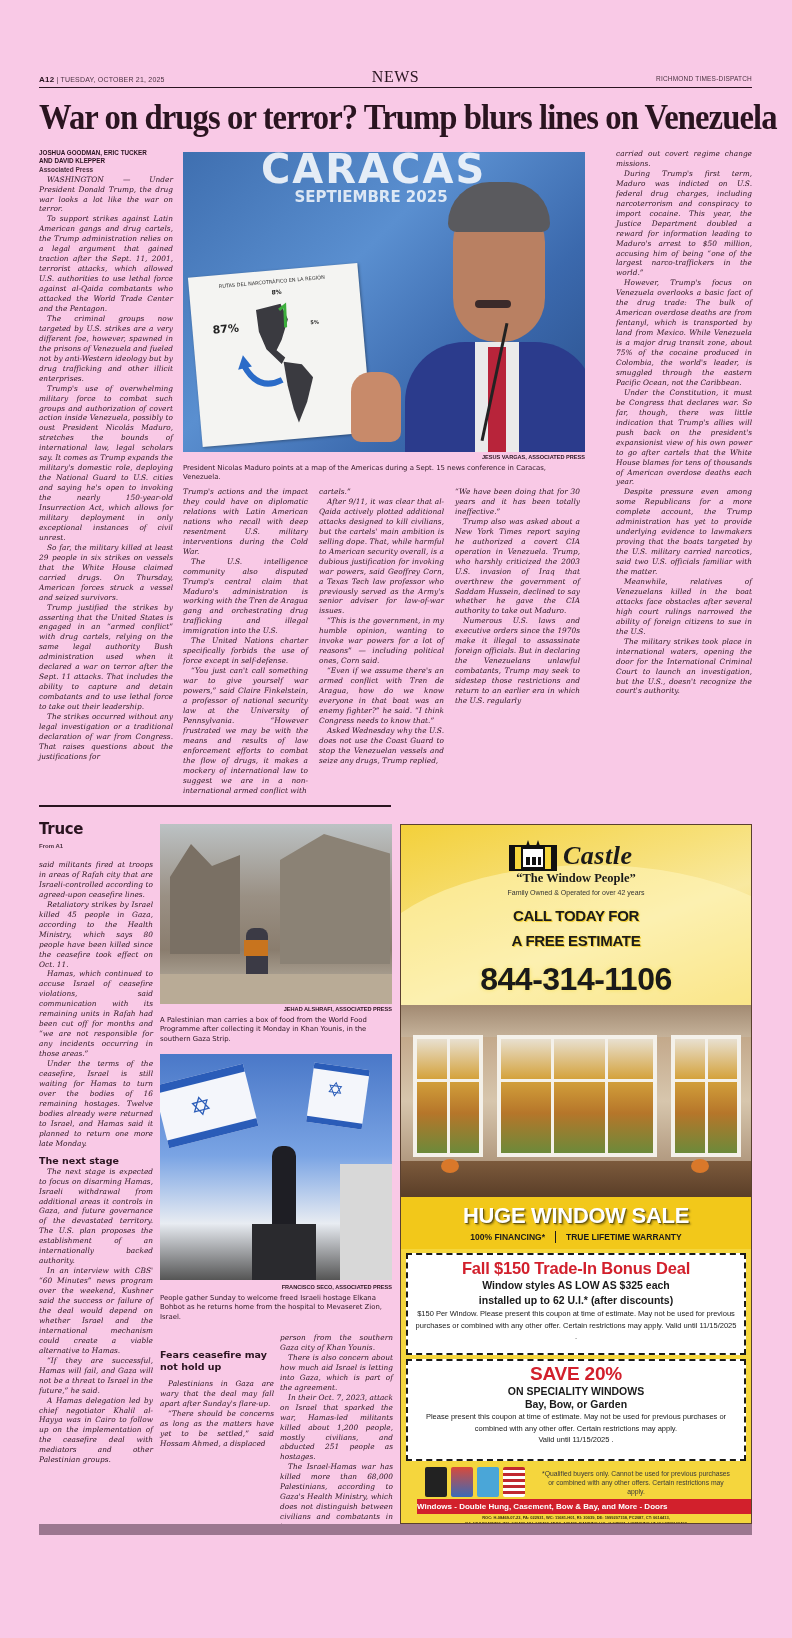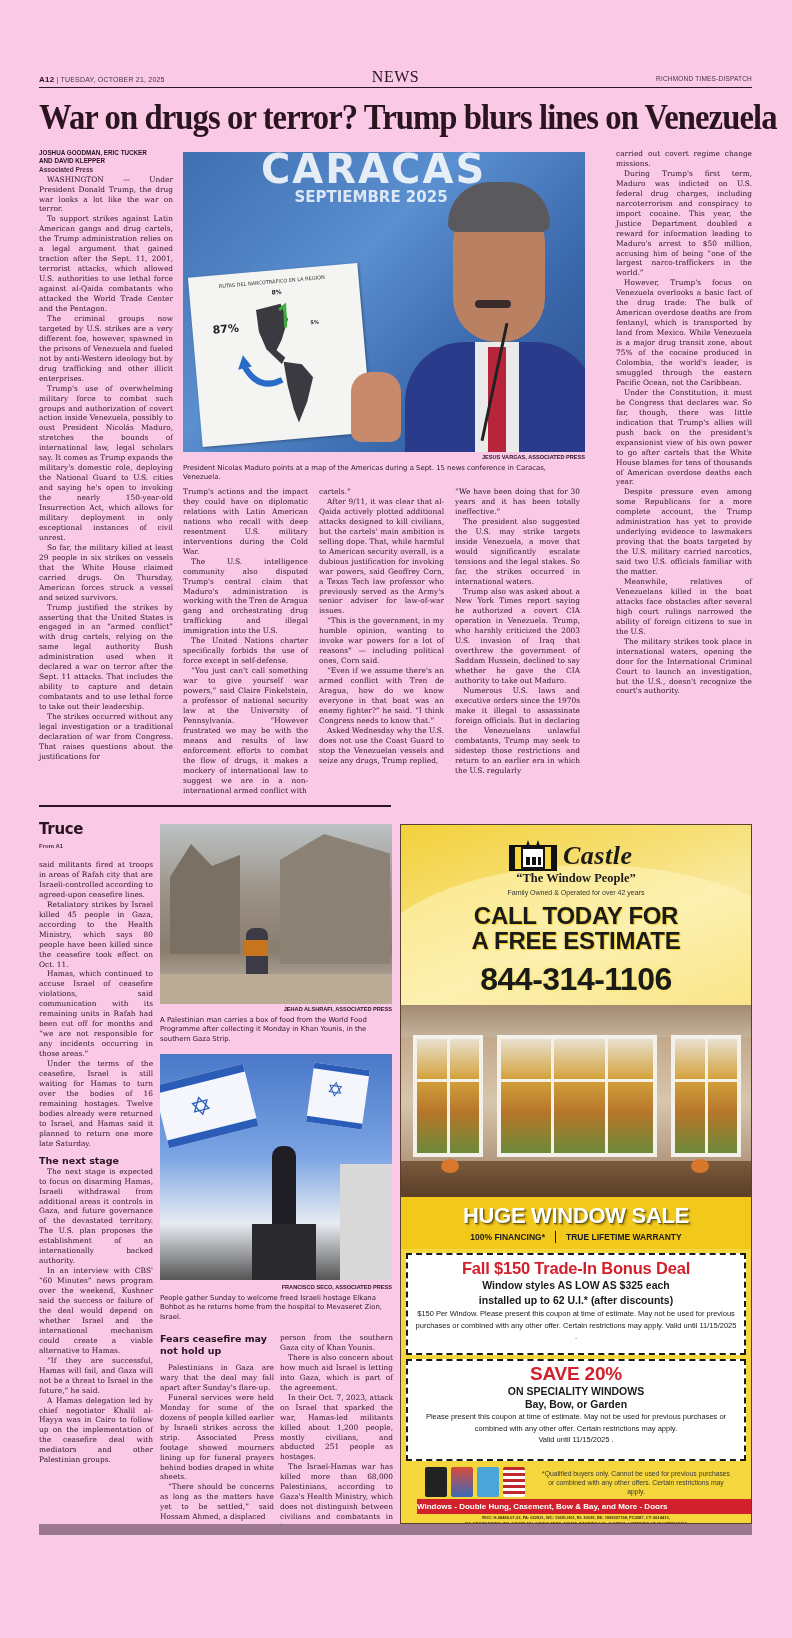--- a/index.html
+++ b/index.html
@@ -13,43 +13,43 @@
   .folio .left b { font-weight: 700; color: #2a1420; font-size: 8px; }
   .folio .center { position: absolute; left: 0; right: 0; top: 0; text-align: center; font-family: "Liberation Serif", serif; font-size: 16px; color: #2a1420; letter-spacing: 0.5px; }
   .folio .right { position: absolute; right: 0; top: 7px; font-family: "Liberation Sans", sans-serif; font-size: 6.5px; color: #4a3340; letter-spacing: 0.2px; }
 
   .headline { left: 39px; top: 97px; width: 720px; font-family: "Liberation Serif", serif; font-size: 35.5px; font-weight: 700; letter-spacing: -1px; color: #2a1420; line-height: 40px; white-space: nowrap; transform: scaleX(0.92); transform-origin: left top; }
 
   .byline { font-family: "Liberation Sans", sans-serif; font-size: 6.3px; font-weight: 700; line-height: 8.3px; color: #2a1420; }
   .agency { font-family: "Liberation Sans", sans-serif; font-size: 6.5px; font-weight: 700; color: #4a3340; margin-bottom: 2px; }
 
   .col { font-family: "DejaVu Serif", serif; font-size: 7.4px; line-height: 9.95px; text-align: justify; color: #2a1420; hyphens: manual; }
-  .col p { text-indent: 8px; }
+  .col p { text-indent: 8px; font-style: italic; }
   .col p.noind { text-indent: 0; }
 
   .photo { overflow: hidden; }
   .credit { font-family: "Liberation Sans", sans-serif; font-size: 5.6px; font-weight: 700; text-align: right; color: #2a1420; }
   .credit span { font-weight: 700; }
   .caption { font-family: "DejaVu Sans", sans-serif; font-size: 6.9px; line-height: 9.3px; color: #2a1420; }
 
   .rule { height: 2px; background: #2a1420; }
 
   .kicker { font-family: "DejaVu Sans", sans-serif; font-weight: 700; font-size: 15px; color: #2a1420; letter-spacing: -0.3px; }
   .fromA1 { font-family: "Liberation Sans", sans-serif; font-size: 6px; font-weight: 700; color: #4a3340; }
-  .subhead { font-family: "DejaVu Sans", sans-serif; font-weight: 700; font-size: 9.5px; line-height: 12px; color: #2a1420; }
+  .subhead { font-family: "DejaVu Sans", sans-serif; font-weight: 700; font-size: 9.5px; line-height: 12px; color: #2a1420; margin-top: 16px; }
 
   
   .ad { left: 400px; top: 824px; width: 352px; height: 700px; border: 1px solid #5a4030; background: #f5d63d; overflow: hidden; font-family: "Liberation Sans", sans-serif; }
   .ad-top { position: absolute; left: 0; top: 0; width: 100%; height: 180px; background: linear-gradient(160deg, #f3d03a 0%, #f7e07a 40%, #f9e9a0 60%, #f3d24a 100%); }
   .ad-top .wave { position: absolute; left: -40px; top: 40px; width: 460px; height: 220px; border-radius: 50%; background: rgba(255,245,190,0.55); }
   .castle-logo { position: absolute; left: 108px; top: 12px; width: 48px; height: 34px; }
   .castle-name { position: absolute; left: 162px; top: 16px; font-family: "Liberation Serif", serif; font-size: 26px; font-weight: 700; color: #1a1a1a; font-style: italic; letter-spacing: 0.5px; }
   .castle-tag { position: absolute; left: 0; width: 100%; top: 46px; text-align: center; font-family: "Liberation Serif", serif; font-size: 12.5px; font-weight: 700; color: #1a1a1a; }
   .castle-family { position: absolute; left: 0; width: 100%; top: 64px; text-align: center; font-size: 7px; color: #333; }
-  .call-today { position: absolute; left: 0; width: 100%; top: 78px; text-align: center; font-size: 24px; font-weight: 900; line-height: 25px; color: #1a1a1a; text-shadow: 0 0 3px #f7e15c, 1px 1px 0 #f0c82a; letter-spacing: -0.3px; }
+  .call-today { position: absolute; left: 0; width: 100%; top: 78px; text-align: center; font-size: 15px; font-weight: 900; line-height: 25px; color: #1a1a1a; text-shadow: 0 0 3px #f7e15c, 1px 1px 0 #f0c82a; letter-spacing: -0.3px; }
   .phone { position: absolute; left: 0; width: 100%; top: 136px; text-align: center; font-size: 32px; font-weight: 900; color: #1a1a1a; letter-spacing: -0.5px; text-shadow: 0 0 4px #f7e15c; }
 
   .ad-room { position: absolute; left: 0; top: 180px; width: 100%; height: 192px; background: linear-gradient(180deg, #b99a7a 0%, #d7c6ad 50%, #9c8066 100%); overflow: hidden; }
   .room-ceiling { position: absolute; left: 0; top: 0; width: 100%; height: 32px; background: linear-gradient(180deg, #a28a72, #c5b29a); }
   .room-window { position: absolute; top: 30px; height: 122px; background: linear-gradient(180deg, #e8e0d0 0%, #d4a23c 35%, #b6762a 65%, #6c8a3a 100%); border: 4px solid #f4f1ea; }
   .room-window .mull { position: absolute; background: #f4f1ea; }
   .room-floor { position: absolute; left: 0; bottom: 0; width: 100%; height: 36px; background: linear-gradient(180deg, #7c5a3c, #5a3e28); }
   .pumpkin { position: absolute; bottom: 24px; width: 18px; height: 14px; border-radius: 50%; background: #d9782a; }
 
   .sale-band { position: absolute; left: 0; top: 372px; width: 100%; height: 52px; background: #f2c81a; }
@@ -146,21 +146,20 @@
 <div class="abs col" style="left:319px; top:487px; width:125px;">
   <p class="noind">cartels.”</p>
   <p>After 9/11, it was clear that al-Qaida actively plotted additional attacks designed to kill civilians, but the cartels' main ambition is selling dope. That, while harmful to American security overall, is a dubious justification for invoking war powers, said Geoffrey Corn, a Texas Tech law professor who previously served as the Army's senior adviser for law-of-war issues.</p>
   <p>“This is the government, in my humble opinion, wanting to invoke war powers for a lot of reasons” — including political ones, Corn said.</p>
   <p>“Even if we assume there's an armed conflict with Tren de Aragua, how do we know everyone in that boat was an enemy fighter?” he said. “I think Congress needs to know that.”</p>
   <p>Asked Wednesday why the U.S. does not use the Coast Guard to stop the Venezuelan vessels and seize any drugs, Trump replied,</p>
 </div>
 
 <div class="abs col" style="left:455px; top:487px; width:125px;">
   <p class="noind">“We have been doing that for 30 years and it has been totally ineffective.”</p>
-  <p>The president also suggested the U.S. may strike targets inside Venezuela, a move that would significantly escalate tensions and the legal stakes. So far, the strikes occurred in international waters.</p>
   <p>Trump also was asked about a New York Times report saying he authorized a covert CIA operation in Venezuela. Trump, who harshly criticized the 2003 U.S. invasion of Iraq that overthrew the government of Saddam Hussein, declined to say whether he gave the CIA authority to take out Maduro.</p>
   <p>Numerous U.S. laws and executive orders since the 1970s make it illegal to assassinate foreign officials. But in declaring the Venezuelans unlawful combatants, Trump may seek to sidestep those restrictions and return to an earlier era in which the U.S. regularly</p>
 </div>
 
 <div class="abs col" style="left:616px; top:149px; width:136px;">
   <p class="noind">carried out covert regime change missions.</p>
   <p>During Trump's first term, Maduro was indicted on U.S. federal drug charges, including narcoterrorism and conspiracy to import cocaine. This year, the Justice Department doubled a reward for information leading to Maduro's arrest to $50 million, accusing him of being “one of the largest narco-traffickers in the world.”</p>
   <p>However, Trump's focus on Venezuela overlooks a basic fact of the drug trade: The bulk of American overdose deaths are from fentanyl, which is transported by land from Mexico. While Venezuela is a major drug transit zone, about 75% of the cocaine produced in Colombia, the world's leader, is smuggled through the eastern Pacific Ocean, not the Caribbean.</p>
   <p>Under the Constitution, it must be Congress that declares war. So far, though, there was little indication that Trump's allies will push back on the president's expansionist view of his own power to go after cartels that the White House blames for tens of thousands of American overdose deaths each year.</p>
   <p>Despite pressure even among some Republicans for a more complete account, the Trump administration has yet to provide underlying evidence to lawmakers proving that the boats targeted by the U.S. military carried narcotics, said two U.S. officials familiar with the matter.</p>
@@ -169,21 +168,21 @@
 </div>
 
 <div class="abs rule" style="left:39px; top:805px; width:352px;"></div>
 
 <div class="abs kicker" style="left:39px; top:820px;">Truce</div>
 <div class="abs fromA1" style="left:39px; top:843px;">From A1</div>
 <div class="abs col" style="left:39px; top:860px; width:114px;">
   <p class="noind">said militants fired at troops in areas of Rafah city that are Israeli-controlled according to agreed-upon ceasefire lines.</p>
   <p>Retaliatory strikes by Israel killed 45 people in Gaza, according to the Health Ministry, which says 80 people have been killed since the ceasefire took effect on Oct. 11.</p>
   <p>Hamas, which continued to accuse Israel of ceasefire violations, said communication with its remaining units in Rafah had been cut off for months and “we are not responsible for any incidents occurring in those areas.”</p>
-  <p>Under the terms of the ceasefire, Israel is still waiting for Hamas to turn over the bodies of 16 remaining hostages. Twelve bodies already were returned to Israel, and Hamas said it planned to return one more late Saturday.</p>
+  <p>Under the terms of the ceasefire, Israel is still waiting for Hamas to turn over the bodies of 16 remaining hostages. Twelve bodies already were returned to Israel, and Hamas said it planned to return one more late Monday.</p>
   <div class="subhead" style="margin-top:6px;">The next stage</div>
   <p>The next stage is expected to focus on disarming Hamas, Israeli withdrawal from additional areas it controls in Gaza, and future governance of the devastated territory. The U.S. plan proposes the establishment of an internationally backed authority.</p>
   <p>In an interview with CBS' “60 Minutes” news program over the weekend, Kushner said the success or failure of the deal would depend on whether Israel and the international mechanism could create a viable alternative to Hamas.</p>
   <p>“If they are successful, Hamas will fail, and Gaza will not be a threat to Israel in the future,” he said.</p>
   <p>A Hamas delegation led by chief negotiator Khalil al-Hayya was in Cairo to follow up on the implementation of the ceasefire deal with mediators and other Palestinian groups.</p>
 </div>
 
 <div class="abs photo" style="left:160px; top:824px; width:232px; height:180px; background:linear-gradient(180deg,#bcc2c4 0%,#9a9084 40%,#8a7d6e 70%,#c7c0b2 100%);">
   <div class="abs" style="left:10px; top:20px; width:70px; height:110px; background:#7a7064; clip-path:polygon(0 30%,30% 0,60% 20%,100% 10%,100% 100%,0 100%);"></div>
   <div class="abs" style="left:120px; top:10px; width:110px; height:130px; background:#8b8275; clip-path:polygon(0 20%,40% 0,100% 15%,100% 100%,0 100%);"></div>
@@ -205,21 +204,20 @@
   <div class="abs" style="left:92px; top:170px; width:64px; height:56px; background:#2a2a2e;"></div>
   <div class="abs" style="left:180px; top:110px; width:52px; height:116px; background:#d8d8d8;"></div>
 </div>
 <div class="abs credit" style="left:160px; top:1284px; width:232px;"><span>FRANCISCO SECO</span><span>, ASSOCIATED PRESS</span></div>
 <div class="abs caption" style="left:160px; top:1294px; width:232px;">People gather Sunday to welcome freed Israeli hostage Elkana Bohbot as he returns home from the hospital to Mevaseret Zion, Israel.</div>
 
 <div class="abs" style="left:160px; top:1333px; width:114px;">
   <div class="subhead" style="margin-bottom:6px;">Fears ceasefire may not hold up</div>
   <div class="col">
     <p>Palestinians in Gaza are wary that the deal may fall apart after Sunday's flare-up.</p>
-    <p>Funeral services were held Monday for some of the dozens of people killed earlier by Israeli strikes across the strip. Associated Press footage showed mourners lining up for funeral prayers behind bodies draped in white sheets.</p>
     <p>“There should be concerns as long as the matters have yet to be settled,” said Hossam Ahmed, a displaced</p>
   </div>
 </div>
 <div class="abs col" style="left:280px; top:1333px; width:113px;">
   <p class="noind">person from the southern Gaza city of Khan Younis.</p>
   <p>There is also concern about how much aid Israel is letting into Gaza, which is part of the agreement.</p>
   <p>In their Oct. 7, 2023, attack on Israel that sparked the war, Hamas-led militants killed about 1,200 people, mostly civilians, and abducted 251 people as hostages.</p>
   <p>The Israel-Hamas war has killed more than 68,000 Palestinians, according to Gaza's Health Ministry, which does not distinguish between civilians and combatants in its count.</p>
 </div>
 

